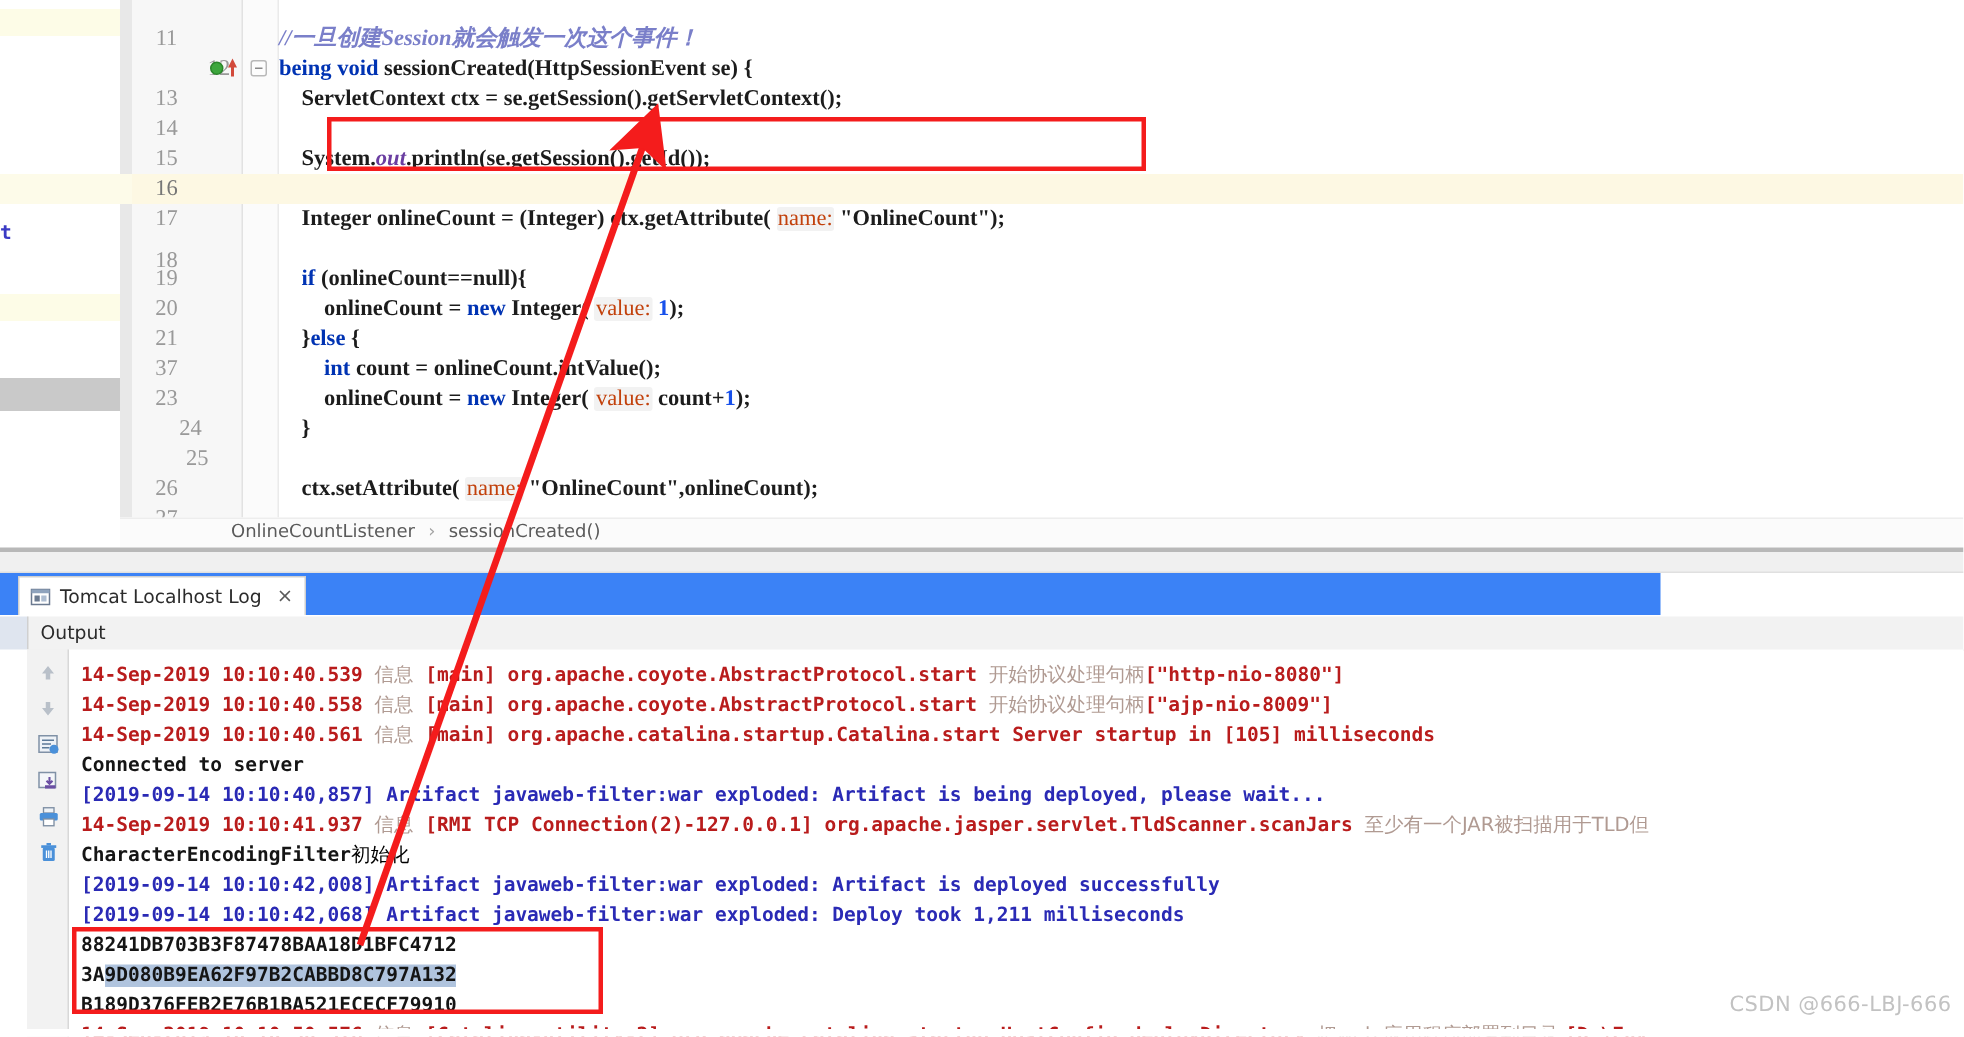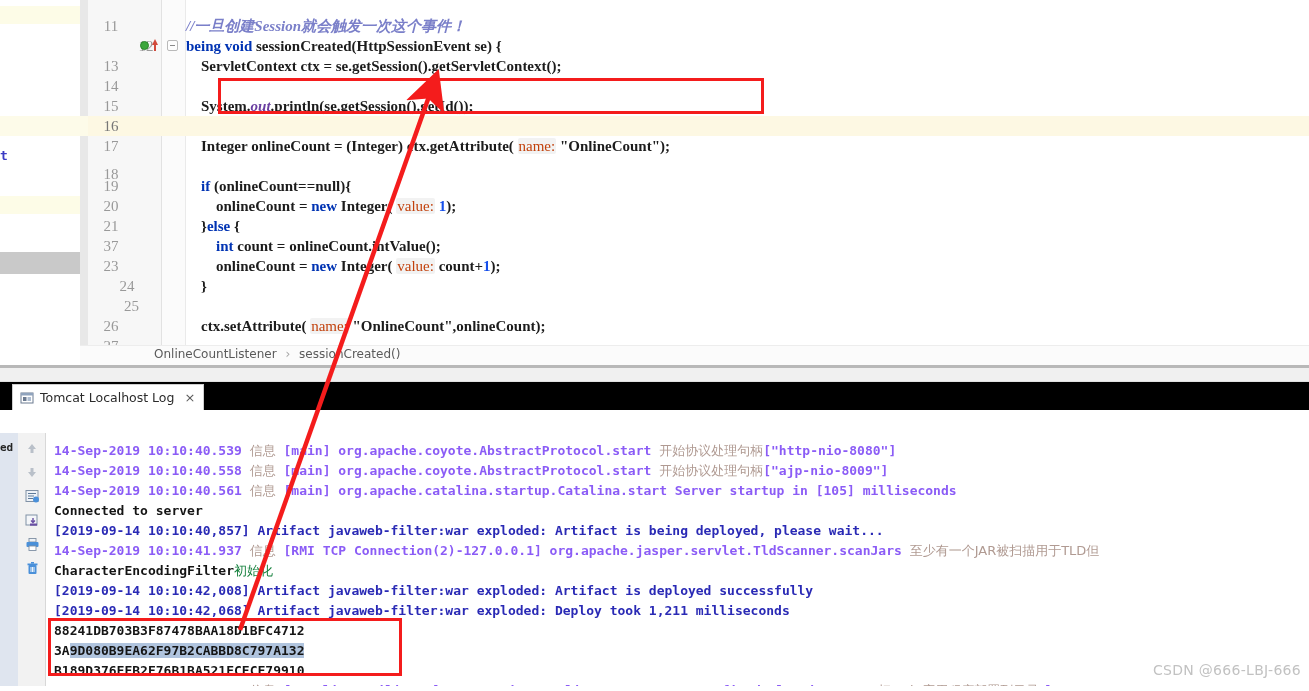--- a/index.html
+++ b/index.html
@@ -122,22 +122,22 @@
   .tw-divider {
     position: absolute; left: 0; top: 0; width: 1309px; height: 3px;
     background: #b8b8b8;
   }
   .tw-header {
     position: absolute; left: 0; top: 3px; width: 1309px; height: 14px;
     background: #f0f0f0; border-bottom: 1px solid #e0e0e0;
   }
 
   .tab-row {
-    position: absolute; left: 0; top: 17px; width: 1309px; height: 28px;
-    background: #000000;
+    position: absolute; left: 0; top: 17px; width: 1107px; height: 28px;
+    background: #3b82f6;
   }
   .tab {
     position: absolute; left: 12px; top: 2px; height: 26px;
     background: #ffffff; border: 1px solid #cfcfcf; border-bottom: none;
     display: flex; align-items: center; padding: 0 8px 0 7px; gap: 6px;
   }
   .tab-label {
     font-family: "DejaVu Sans", sans-serif; font-size: 12.5px; color: #2b2b2b;
   }
   .tab-close {
@@ -188,25 +188,25 @@
 
   .console-text {
     position: absolute; left: 46px; top: 0; right: 0; height: 258px;
     background: #ffffff; overflow: hidden;
   }
   .log-line {
     position: absolute; left: 8px; white-space: pre;
     font-family: "DejaVu Sans Mono", monospace;
     font-size: 13px; line-height: 20px; font-weight: bold;
   }
-  .lg-red { color: #8b5cf6; text-align: right; }
+  .lg-red { color: #b91c1c; text-align: right; }
   .lg-blue { color: #2a2ab5; }
   .lg-black { color: #151515; }
   .lg-cn { color: #b09a92; font-family: "DejaVu Sans", sans-serif; font-weight: normal; }
-  .lg-cn-dark { color: #15803d; font-family: "DejaVu Sans", sans-serif; font-weight: normal; }
+  .lg-cn-dark { color: #000000; font-family: "DejaVu Sans", sans-serif; font-weight: normal; }
   .sel-hl { background: #b0c4de; }
 
   
   .red-box {
     position: absolute; border: 3px solid #f41c1c; background: transparent;
     pointer-events: none;
   }
   .annot-svg { position: absolute; left: 0; top: 0; width: 1309px; height: 691px; pointer-events: none; }
 
   .watermark {
@@ -309,25 +309,27 @@
             <rect x="1" y="2" width="12" height="2.5" fill="#8fa3bd"></rect>
             <rect x="3" y="6" width="3.5" height="4" fill="#6b7a90"></rect>
             <rect x="7.5" y="6" width="3.5" height="4" fill="#aebdd1"></rect>
           </svg>
         </span>
         <span class="tab-label">Tomcat Localhost Log</span>
         <span class="tab-close">×</span>
       </div>
     </div>
 
+    <div class="subheader">
+      <div class="sh-left"></div>
+      <div class="sh-cell"></div>
+      <div class="sh-text">Output</div>
+    </div>
 
     <div class="console-area">
-      <div class="left-rail-bg">
-        <div class="left-rail-text">ed</div>
-      </div>
 
       <div class="toolbar-rail">
         <div class="rail-btn" style="top:6px;">
           <svg width="14" height="14" viewBox="0 0 14 14" xmlns="http://www.w3.org/2000/svg">
             <path d="M7 3 L11 8 H8.5 V12 H5.5 V8 H3 Z" fill="#b9c0c9"></path>
           </svg>
         </div>
         <div class="rail-btn" style="top:30px;">
           <svg width="14" height="14" viewBox="0 0 14 14" xmlns="http://www.w3.org/2000/svg">
             <path d="M7 12 L3 7 H5.5 V3 H8.5 V7 H11 Z" fill="#b9c0c9"></path>

